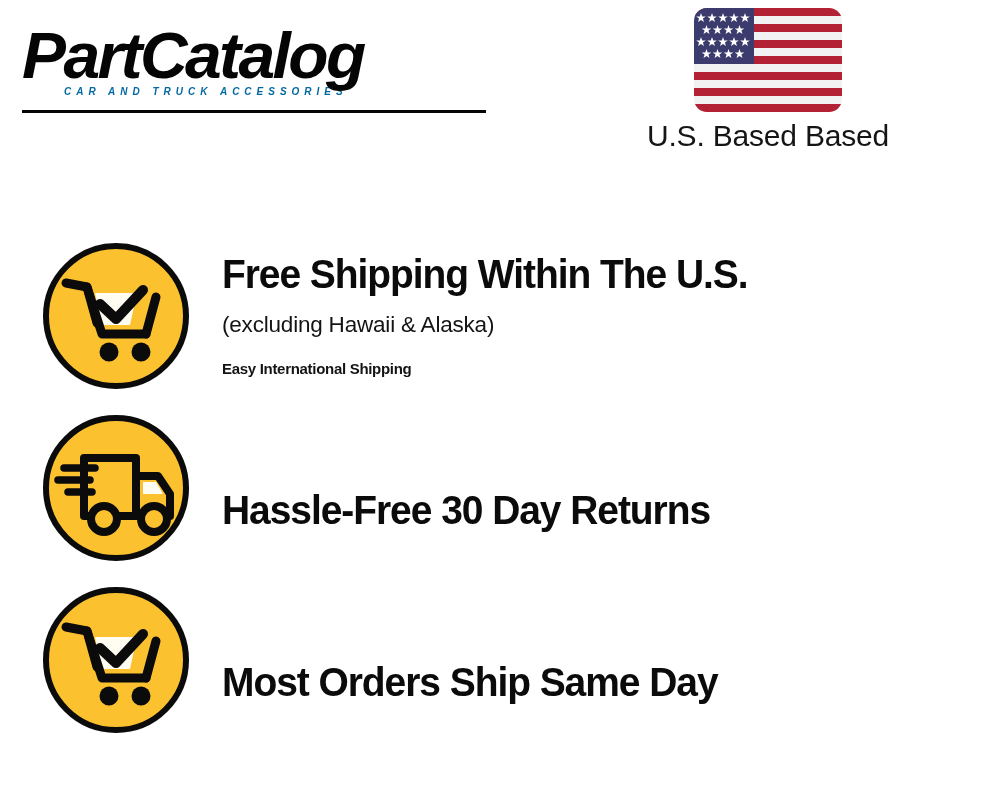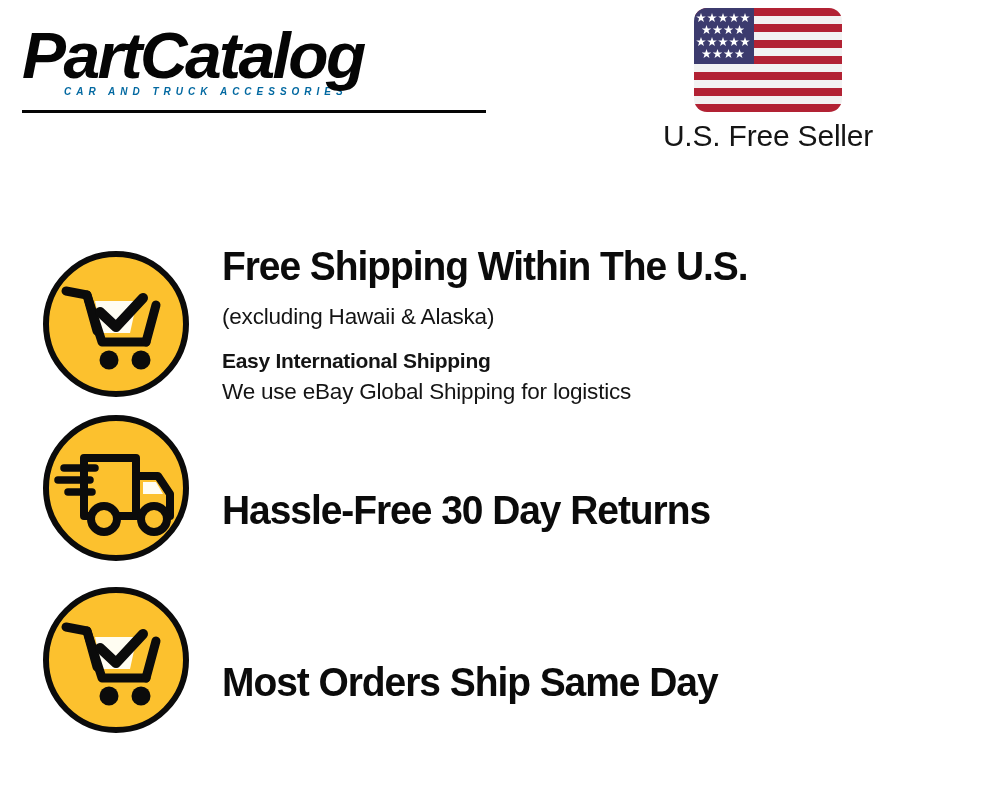--- a/index.html
+++ b/index.html
@@ -158,21 +158,21 @@
     font-weight: normal;
     font-size: 22.5px;
     line-height: 30px;
     letter-spacing: -0.2px;
     color: #141414;
     white-space: nowrap;
     margin-top: 12px;
   }
   .feature-sub.strong {
     font-weight: bold;
-    font-size: 21px;
+    font-size: 15px;
     letter-spacing: -0.3px;
     margin-top: 14px;
   }
   .feature-sub.plain {
     margin-top: 1px;
   }
 </style>
 </head>
 <body>
 
@@ -216,21 +216,21 @@
             <polygon points="51,29 52.2,32.4 55.8,32.4 52.9,34.6 54,38 51,35.9 48,38 49.1,34.6 46.2,32.4 49.8,32.4"></polygon>
 
             <polygon points="12.5,41 13.7,44.4 17.3,44.4 14.4,46.6 15.5,50 12.5,47.9 9.5,50 10.6,46.6 7.7,44.4 11.3,44.4"></polygon>
             <polygon points="23.5,41 24.7,44.4 28.3,44.4 25.4,46.6 26.5,50 23.5,47.9 20.5,50 21.6,46.6 18.7,44.4 22.3,44.4"></polygon>
             <polygon points="34.5,41 35.7,44.4 39.3,44.4 36.4,46.6 37.5,50 34.5,47.9 31.5,50 32.6,46.6 29.7,44.4 33.3,44.4"></polygon>
             <polygon points="45.5,41 46.7,44.4 50.3,44.4 47.4,46.6 48.5,50 45.5,47.9 42.5,50 43.6,46.6 40.7,44.4 44.3,44.4"></polygon>
           </g>
         </svg>
       </div>
     </div>
-    <div class="seller-label">U.S. Free Seller</div>
+    <div class="seller-label">U.S. Based Based</div>
   </div>
 </div>
 
 <div class="features">
 
   <div class="feature-row row-0">
     <div class="feature-icon">
       <svg width="152" height="152" viewBox="0 0 152 152" xmlns="http://www.w3.org/2000/svg" aria-hidden="true">
         <circle cx="76" cy="76" r="70" fill="#FCC12E" stroke="#0B0B0B" stroke-width="6"></circle>
         <polygon points="55,53 97,53 90,85 62,85" fill="#FFFDF2"></polygon>
@@ -239,21 +239,20 @@
         <path d="M106,94 L116,57" fill="none" stroke="#0B0B0B" stroke-width="9" stroke-linecap="round" stroke-linejoin="round"></path>
         <path d="M60,64 L76,79 L103,50" fill="none" stroke="#0B0B0B" stroke-width="10" stroke-linecap="round" stroke-linejoin="round"></path>
         <circle cx="69" cy="112" r="9.5" fill="#0B0B0B"></circle>
         <circle cx="101" cy="112" r="9.5" fill="#0B0B0B"></circle>
       </svg>
     </div>
     <div class="feature-text">
       <div class="feature-title">Free Shipping Within The U.S.</div>
       <div class="feature-sub">(excluding Hawaii &amp; Alaska)</div>
       <div class="feature-sub strong">Easy International Shipping</div>
-      <div class="feature-sub plain">We use eBay Global Shipping for logistics</div>
     </div>
   </div>
 
   <div class="feature-row row-1">
     <div class="feature-icon">
       <svg width="152" height="152" viewBox="0 0 152 152" xmlns="http://www.w3.org/2000/svg" aria-hidden="true">
         <circle cx="76" cy="76" r="70" fill="#FCC12E" stroke="#0B0B0B" stroke-width="6"></circle>
 
         <path d="M24,56 L55,56" stroke="#0B0B0B" stroke-width="7.5" stroke-linecap="round"></path>
         <path d="M18,68 L50,68" stroke="#0B0B0B" stroke-width="7.5" stroke-linecap="round"></path>

